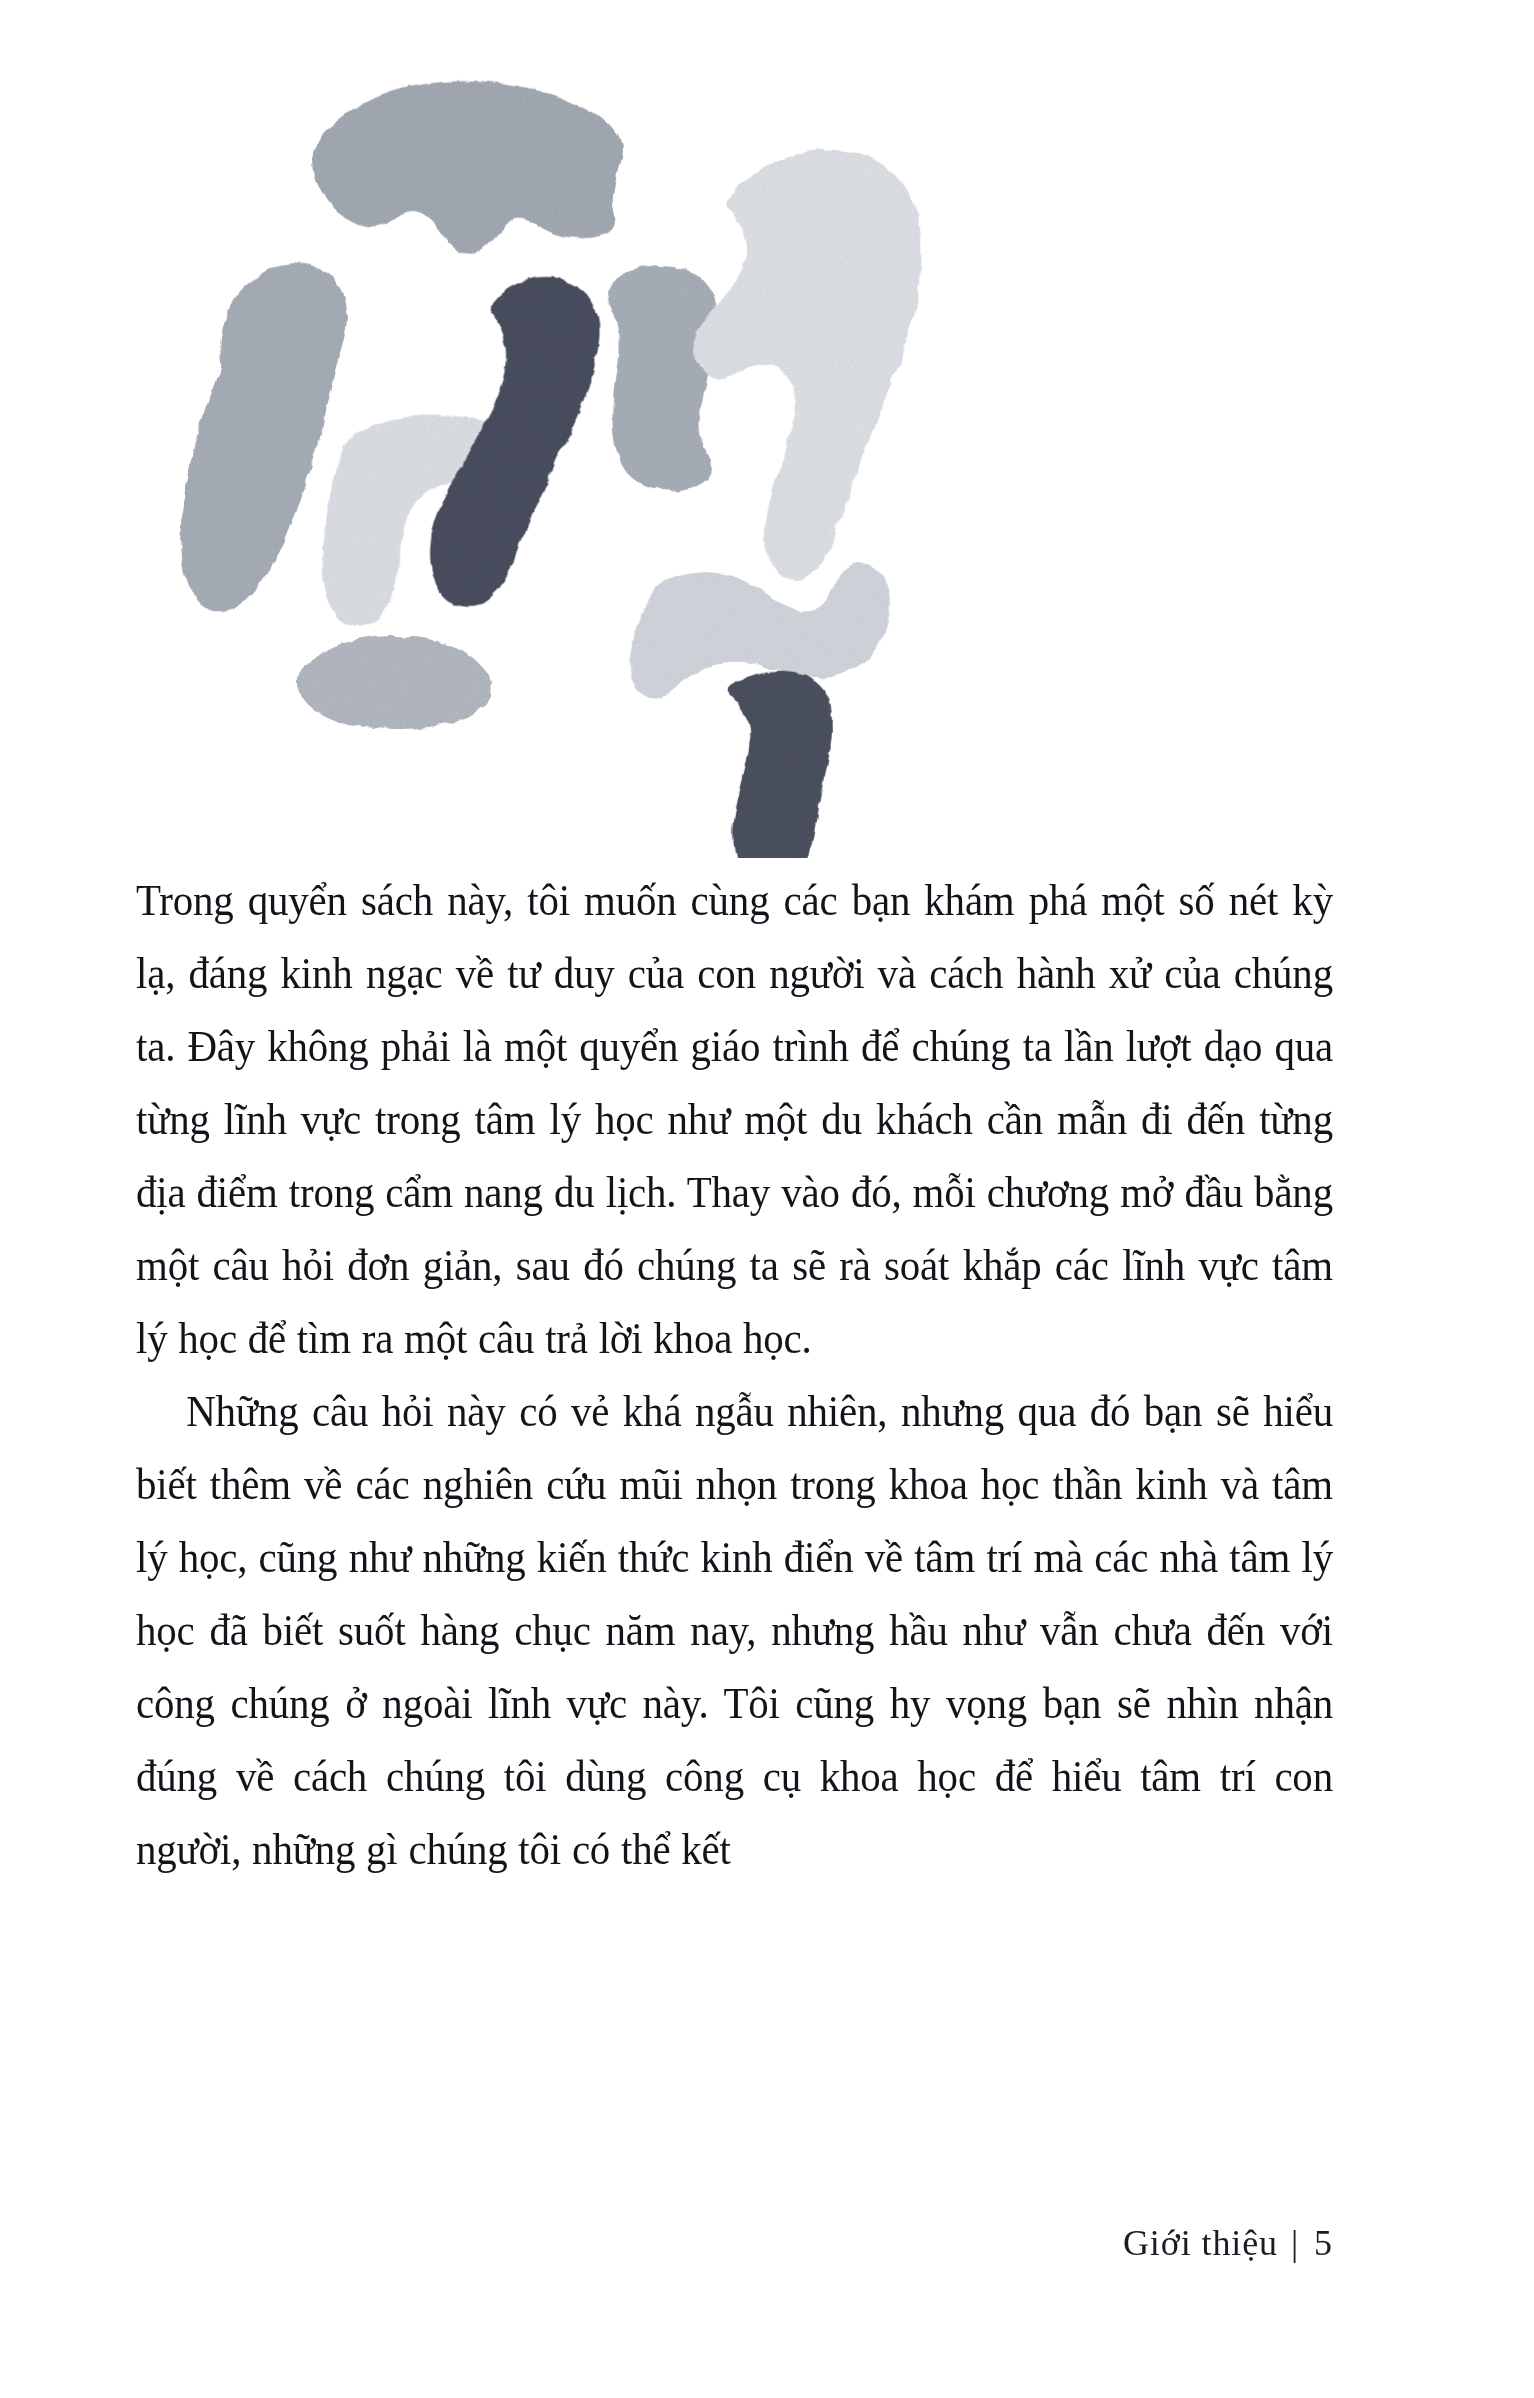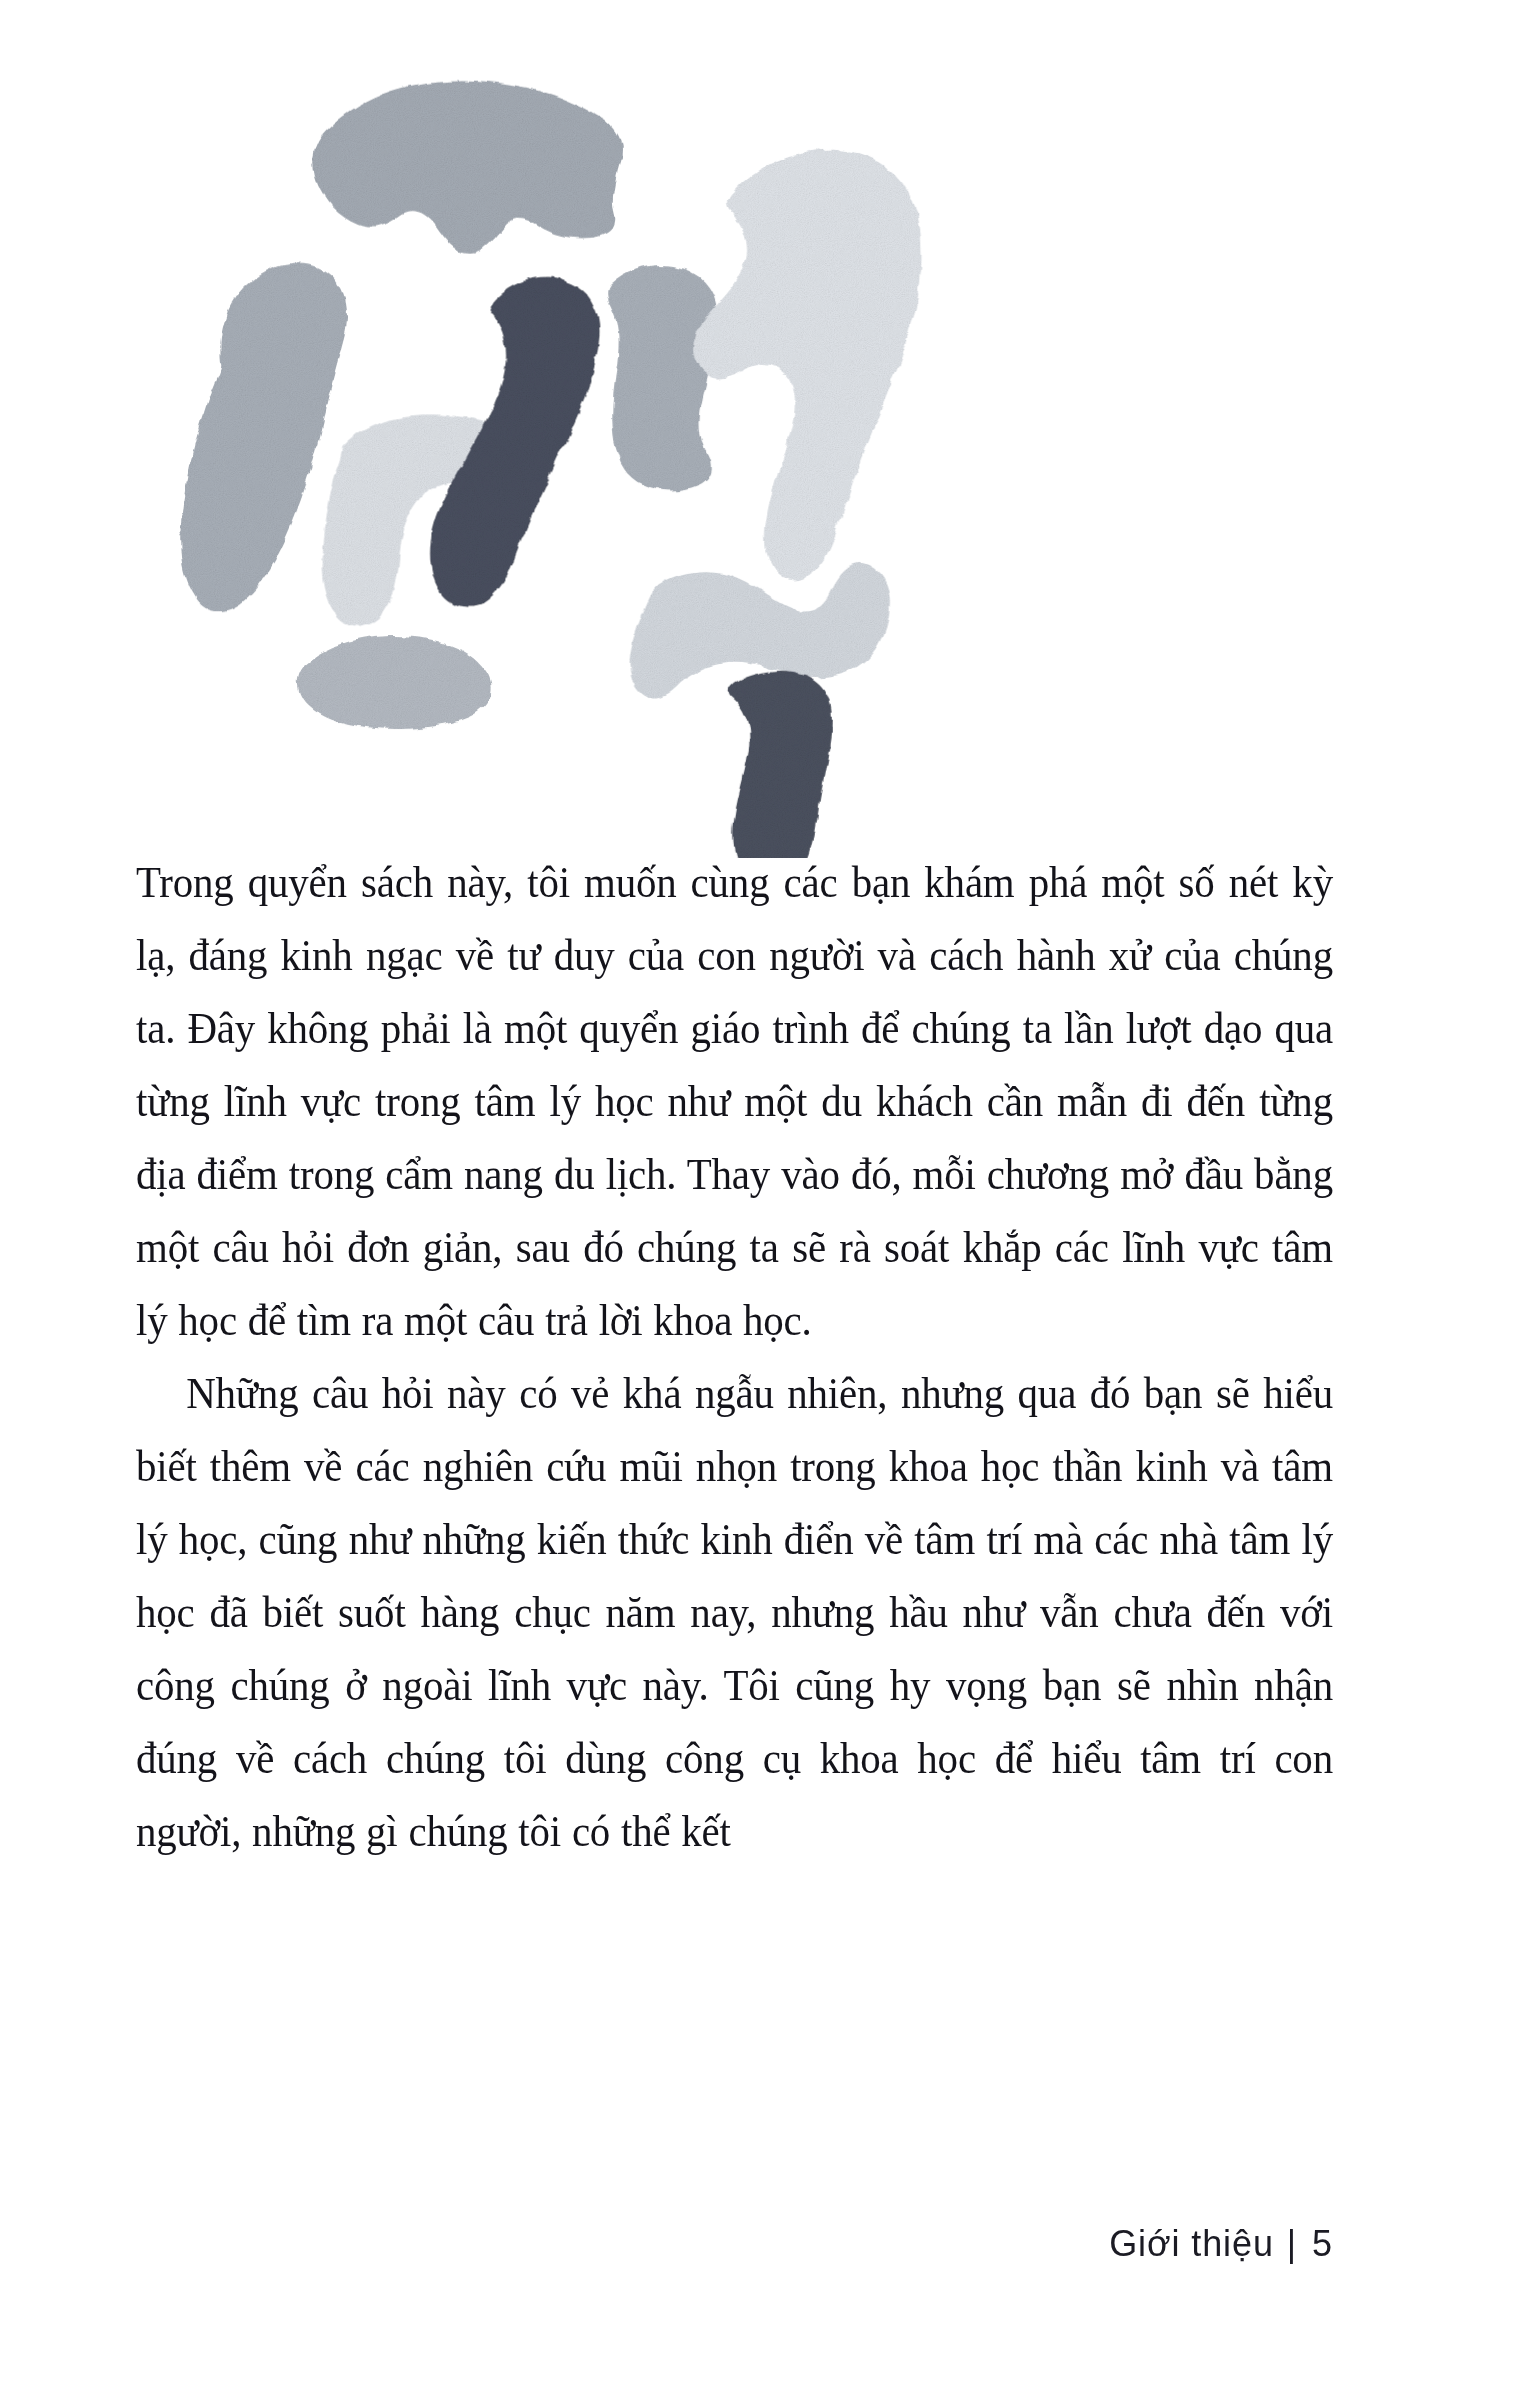--- a/index.html
+++ b/index.html
@@ -26,21 +26,21 @@
   #brain-illustration svg {
     display: block;
     width: 100%;
     height: 100%;
   }
 
   
   #body-copy {
     position: absolute;
     left: 136px;
-    top: 846px;
+    top: 864px;
     width: 1197px;
   }
   .para {
     margin: 0;
     font-size: 44px;
     line-height: 73px;
     color: #13131a;
     text-align: justify;
     text-justify: inter-word;
     font-stretch: condensed;
@@ -54,21 +54,21 @@
     text-indent: 54px;
   }
 
   
   #page-footer {
     position: absolute;
     left: 136px;
     top: 2220px;
     width: 1197px;
     text-align: right;
-    font-family: Liberation Sans, sans-serif;
+    font-family: Liberation Serif, serif;
     font-size: 36px;
     line-height: 47px;
     color: #1b1b24;
     letter-spacing: 0.9px;
     white-space: nowrap;
   }
   #page-footer .footer-sep {
     display: inline-block;
     margin: 0 15px 0 13px;
     color: #1b1b24;

